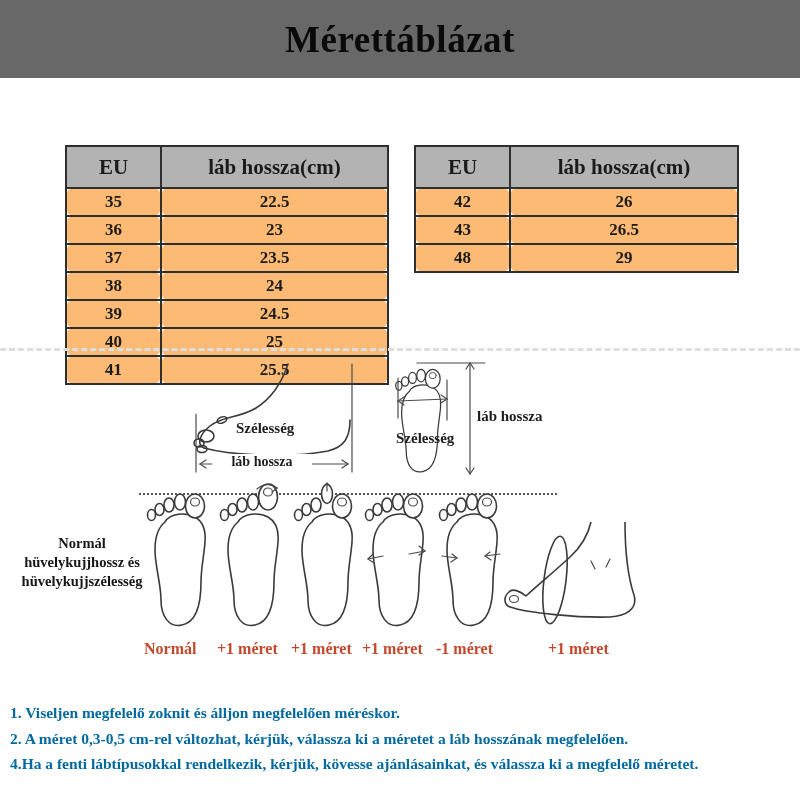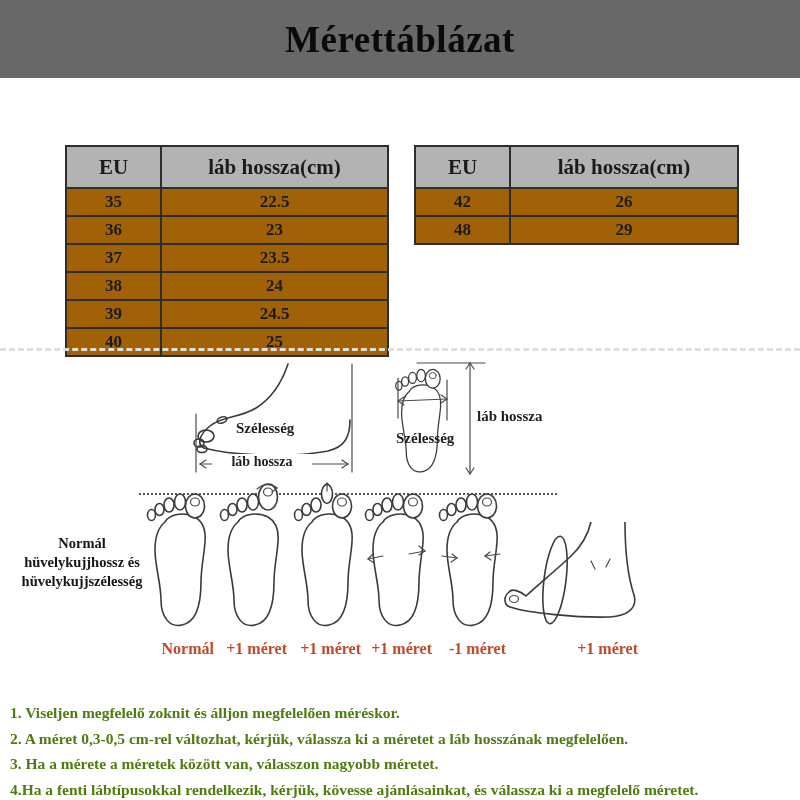--- a/index.html
+++ b/index.html
@@ -10,41 +10,41 @@
   .hdr{position:absolute;top:0;left:0;width:800px;height:78px;background:#686868;display:flex;align-items:center;justify-content:center;}
   .hdr .ttl{font-size:37px;font-weight:bold;color:#0a0a0a;letter-spacing:.5px;}
 
   
   table.size{position:absolute;top:97px;border-collapse:collapse;table-layout:fixed;margin-top:48px;}
   table.size.t-left{left:65px;width:324px;}
   table.size.t-right{left:414px;width:325px;}
   table.size col.c-eu{width:95px;}
   table.size th,table.size td{border:2px solid #2e2e2e;text-align:center;font-weight:bold;color:#1b1b1b;padding:0;}
   table.size th{background:#b3b3b3;height:40px;font-size:21px;}
-  table.size td{background:#a16207;height:26px;font-size:17px;}
+  table.size td{background:#fdba74;height:26px;font-size:17px;border-radius:8px;}
 
   .sep-dash{position:absolute;top:348px;left:0;width:800px;border-top:3px dashed #dedede;}
 
   
   .diagram-svg{position:absolute;}
   .lbl{position:absolute;font-weight:bold;color:#1d1d1d;}
   .lbl-szel-side{left:236px;top:420px;font-size:15px;}
   .lbl-hossz-side{left:212px;top:454px;width:100px;text-align:center;font-size:14px;background:#fff;z-index:3;}
   .lbl-szel-top{left:396px;top:430px;font-size:15px;}
   .lbl-hossz-top{left:477px;top:408px;font-size:15px;}
 
   
   .note{position:absolute;left:10px;top:534px;width:144px;text-align:center;font-size:14.5px;line-height:19px;font-weight:bold;color:#161616;}
   .dotline{position:absolute;top:493px;left:139px;width:418px;border-top:2px dotted #555;z-index:1;}
   .foot-svg{position:absolute;z-index:2;}
-  .ft-label{position:absolute;top:640px;color:#c24a2c;font-weight:bold;font-size:16px;text-align:right;z-index:2;}
+  .ft-label{position:absolute;top:640px;color:#c24a2c;font-weight:bold;font-size:16px;text-align:left;z-index:2;}
 
   
   .instr{position:absolute;left:10px;top:700px;width:788px;}
-  .instr .line{font-size:15.5px;font-weight:bold;color:#4d7c0f;line-height:25.5px;white-space:nowrap;}
+  .instr .line{font-size:15.5px;font-weight:bold;color:#0369a1;line-height:25.5px;white-space:nowrap;}
 
   svg .ink{stroke:#3a3a3a;stroke-width:1.6;fill:none;stroke-linecap:round;stroke-linejoin:round;}
   svg .paper{stroke:#3a3a3a;stroke-width:1.6;fill:#ffffff;stroke-linejoin:round;}
   svg .thin{stroke:#4a4a4a;stroke-width:1.2;fill:none;stroke-linecap:round;}
 </style>
 </head>
 <body>
 
 <div class="page">
 
@@ -79,36 +79,44 @@
           <td>24</td>
         </tr>
     <tr>
           <td>39</td>
           <td>24.5</td>
         </tr>
     <tr>
           <td>40</td>
           <td>25</td>
         </tr>
+    <tr>
+          <td>41</td>
+          <td>25.5</td>
+        </tr>
   </tbody>
     </table>
 
   <table class="size t-right">
     <colgroup>
         <col class="c-eu">
         <col>
       </colgroup>
     <tbody>
         <tr>
       <th>EU</th>
       <th>láb hossza(cm)</th>
     </tr>
     <tr>
           <td>42</td>
           <td>26</td>
+        </tr>
+    <tr>
+          <td>43</td>
+          <td>26.5</td>
         </tr>
     <tr>
           <td>48</td>
           <td>29</td>
         </tr>
   </tbody>
     </table>
 
   <div class="sep-dash"></div>
 
@@ -227,17 +235,16 @@
   <div class="ft-label" style="left:144px;width:70px;">Normál</div>
   <div class="ft-label" style="left:217px;width:70px;">+1 méret</div>
   <div class="ft-label" style="left:291px;width:70px;">+1 méret</div>
   <div class="ft-label" style="left:362px;width:70px;">+1 méret</div>
   <div class="ft-label" style="left:436px;width:70px;">-1 méret</div>
   <div class="ft-label" style="left:548px;width:90px;">+1 méret</div>
 
   <div class="instr">
     <div class="line">1. Viseljen megfelelő zoknit és álljon megfelelően méréskor.</div>
     <div class="line">2. A méret 0,3-0,5 cm-rel változhat, kérjük, válassza ki a méretet a láb hosszának megfelelően.</div>
-    <div class="line">3. Ha a mérete a méretek között van, válasszon nagyobb méretet.</div>
     <div class="line">4.Ha a fenti lábtípusokkal rendelkezik, kérjük, kövesse ajánlásainkat, és válassza ki a megfelelő méretet.</div>
   </div>
 
 </div>
 
 </body></html>

